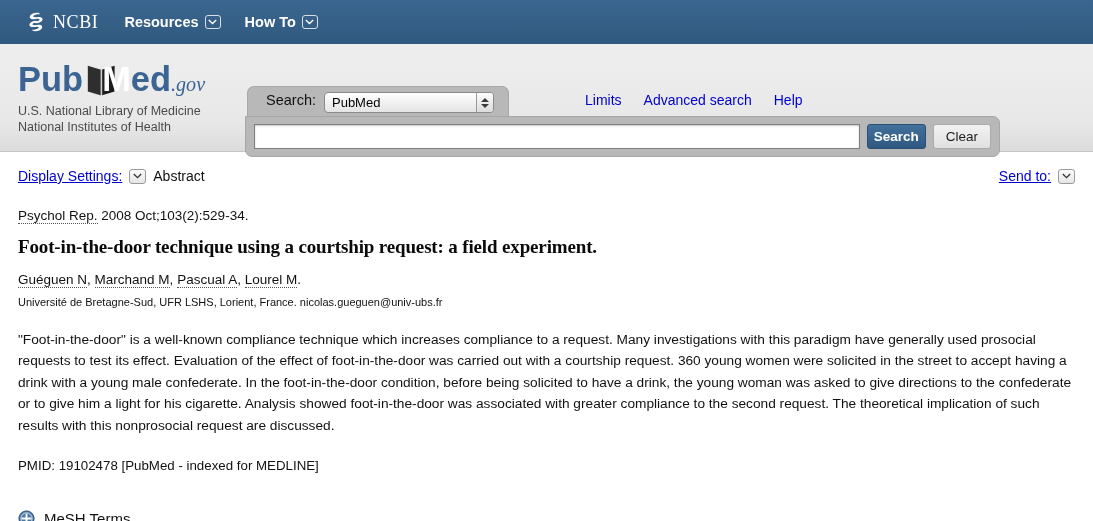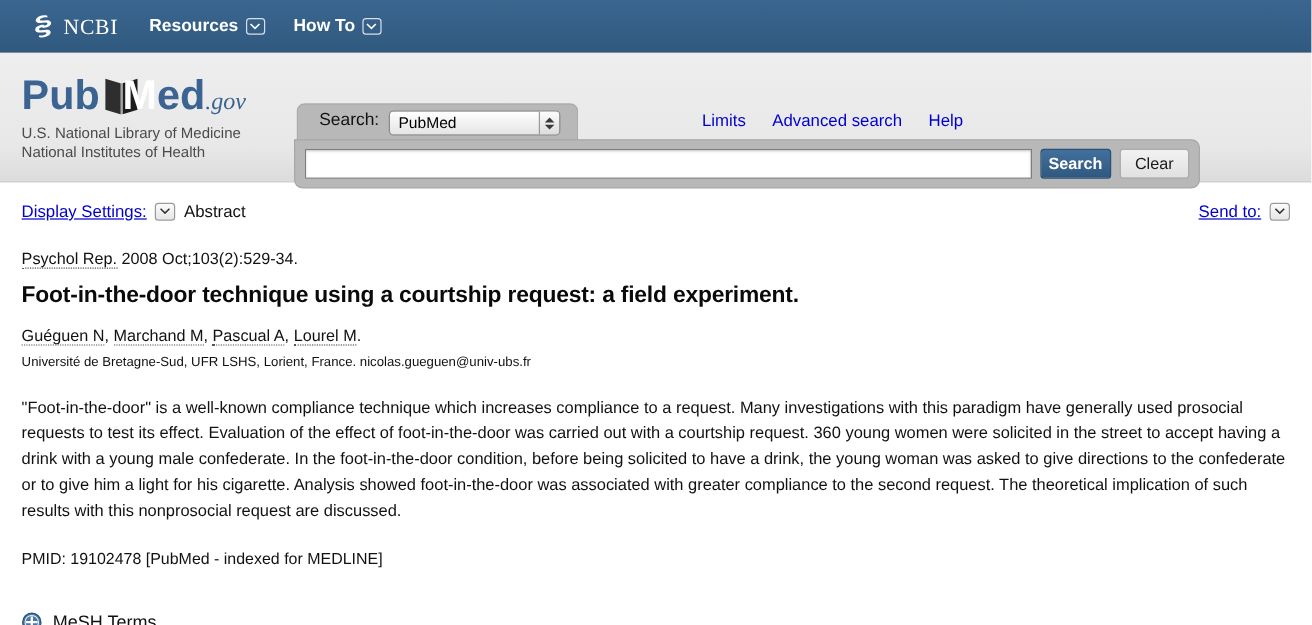--- a/index.html
+++ b/index.html
@@ -104,21 +104,21 @@
     margin-left: 2px;
   }
   #search-label {
     font-size: 14.5px;
     color: #111;
   }
   
   .mac-select {
     display: inline-flex;
     align-items: stretch;
-    width: 143px;
+    width: 170px;
     height: 21px;
     border: 1px solid #8a8a8a;
     border-radius: 4px;
     background: linear-gradient(180deg, #ffffff 0%, #e4e4e4 100%);
     box-shadow: 0 1px 0 rgba(255,255,255,0.7) inset;
     overflow: hidden;
     cursor: pointer;
   }
   .mac-select .val {
     flex: 1;
@@ -252,20 +252,21 @@
     border-bottom: 1px dotted #555;
     cursor: help;
   }
   #article-title {
     margin-top: 10px;
     font-size: 19px;
     font-weight: bold;
     color: #0a0a0a;
     letter-spacing: -0.15px;
     line-height: 24px;
+    font-family: Liberation Serif, serif;
   }
   #authors {
     margin-top: 9px;
     font-size: 13.5px;
     color: #111;
   }
   #authors .dotted { cursor: pointer; }
   #affiliation {
     margin-top: 9px;
     font-size: 11px;

